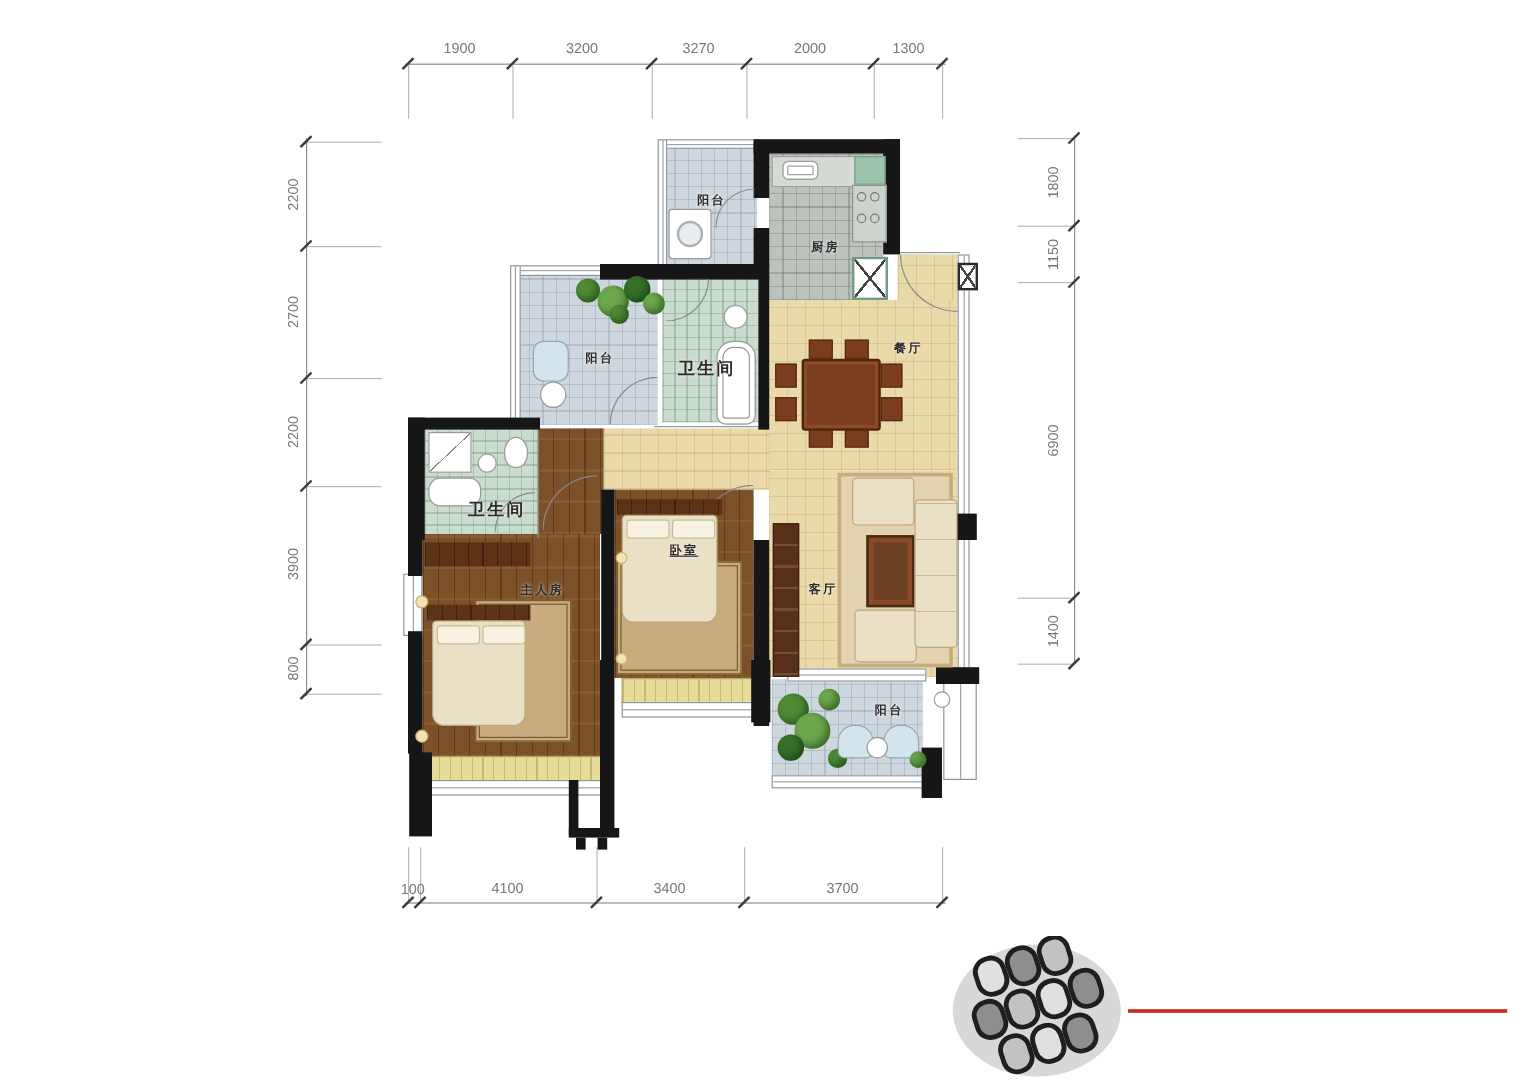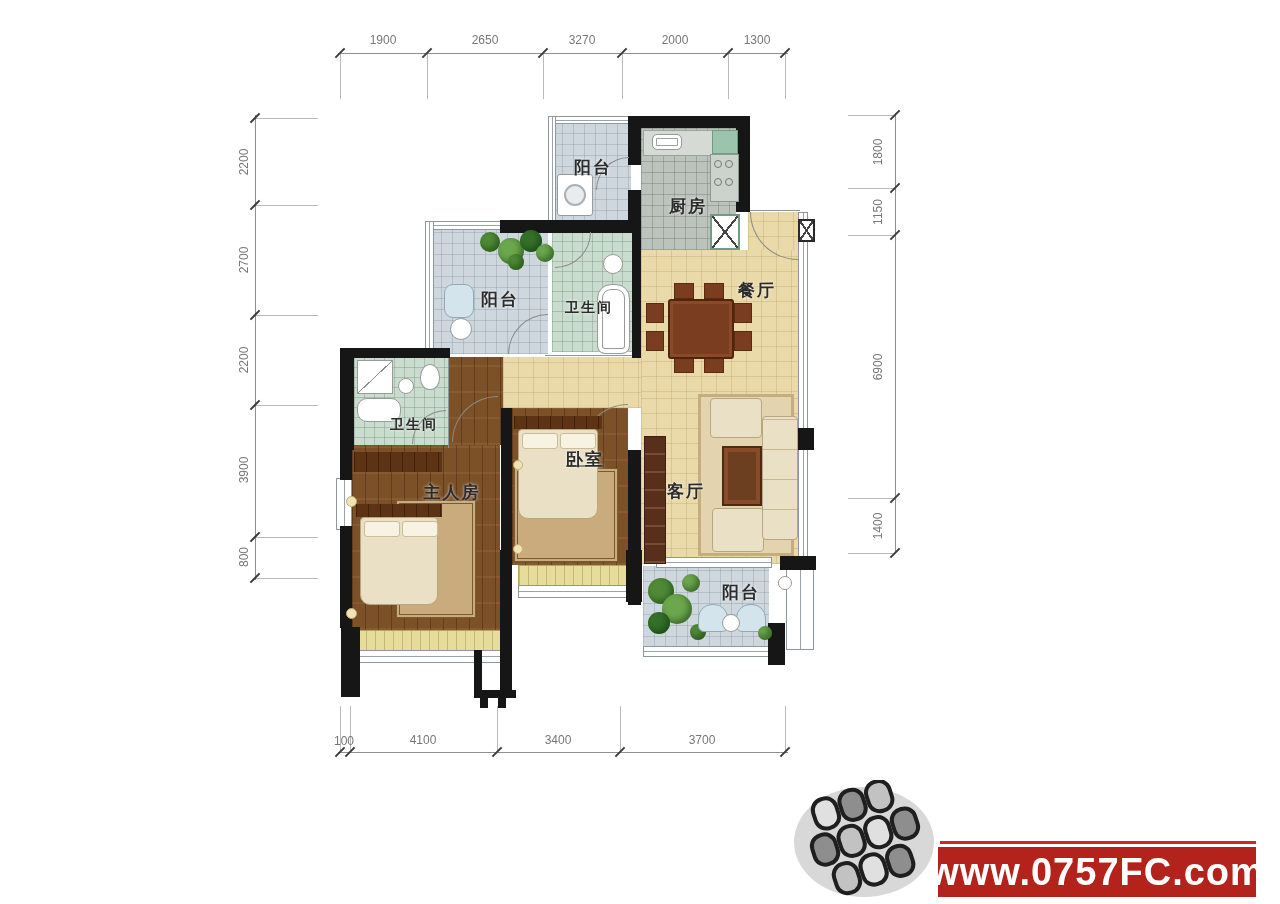--- a/index.html
+++ b/index.html
@@ -52,21 +52,21 @@
   .rug{background:#c9ab7e;border:4px double #7a5a30;box-sizing:border-box;}
   .plant{border-radius:50%;box-shadow:inset -3px -3px 6px rgba(0,40,0,.45);}
   .chairblue{background:#d3e4ec;border:1px solid #8fa9b5;border-radius:9px;box-sizing:border-box;}
   .circle{border-radius:50%;box-sizing:border-box;}
   .xbox{position:absolute;background:#fff;border:2px solid #2a2a2a;box-sizing:border-box;}
   .xbox::before,.xbox::after{content:"";position:absolute;inset:0;}
   .xbox::before{background:linear-gradient(to top right, transparent calc(50% - 1px), #444 calc(50% - 1px) calc(50% + 1px), transparent calc(50% + 1px));}
   .xbox::after{background:linear-gradient(to bottom right, transparent calc(50% - 1px), #444 calc(50% - 1px) calc(50% + 1px), transparent calc(50% + 1px));}
   .diag{background-image:linear-gradient(to bottom right, transparent 49%, #8a8a8a 49%, #8a8a8a 51%, transparent 51%);}
   
-  .label{font-size:17px;font-weight:600;color:#2b2b2b;letter-spacing:2px;white-space:nowrap;
+  .label{font-size:10px;font-weight:600;color:#2b2b2b;letter-spacing:2px;white-space:nowrap;
          transform:translate(-50%,-50%);text-shadow:0 0 3px rgba(255,255,255,.85);}
   .label-sm{font-size:14px;}
   .title{font-size:50px;font-weight:700;color:#0d0d0d;letter-spacing:1px;white-space:nowrap;}
   .logo-name{font-size:42px;font-weight:600;color:#4b4b4b;letter-spacing:1px;white-space:nowrap;}
   .logo-banner{display:flex;align-items:center;justify-content:center;}
   .logo-banner span{font-size:38px;font-weight:700;color:#ffffff;letter-spacing:1px;white-space:nowrap;}
 </style>
 </head>
 <body>
 
@@ -79,21 +79,21 @@
   <div class="abs vline ext" style="left:622px;top:53px;height:46px;"></div>
   <div class="abs vline ext" style="left:728px;top:53px;height:46px;"></div>
   <div class="abs vline ext" style="left:785px;top:53px;height:46px;"></div>
   <div class="abs tick" style="left:340px;top:53px;"></div>
   <div class="abs tick" style="left:427px;top:53px;"></div>
   <div class="abs tick" style="left:543px;top:53px;"></div>
   <div class="abs tick" style="left:622px;top:53px;"></div>
   <div class="abs tick" style="left:728px;top:53px;"></div>
   <div class="abs tick" style="left:785px;top:53px;"></div>
   <span class="abs dim" style="left:383px;top:40px;">1900</span>
-  <span class="abs dim" style="left:485px;top:40px;">2650</span>
+  <span class="abs dim" style="left:485px;top:40px;">3200</span>
   <span class="abs dim" style="left:582px;top:40px;">3270</span>
   <span class="abs dim" style="left:675px;top:40px;">2000</span>
   <span class="abs dim" style="left:757px;top:40px;">1300</span>
 
   <div class="abs hline" style="left:338px;top:752px;width:450px;"></div>
   <div class="abs vline ext" style="left:340px;top:706px;height:46px;"></div>
   <div class="abs vline ext" style="left:350px;top:706px;height:46px;"></div>
   <div class="abs vline ext" style="left:497px;top:706px;height:46px;"></div>
   <div class="abs vline ext" style="left:620px;top:706px;height:46px;"></div>
   <div class="abs vline ext" style="left:785px;top:706px;height:46px;"></div>
@@ -280,21 +280,21 @@
 
   <div class="xbox" style="left:798px;top:219px;width:17px;height:23px;"></div>
 
   <span class="abs label" style="left:593px;top:167px;">阳台</span>
   <span class="abs label" style="left:688px;top:206px;">厨房</span>
   <span class="abs label" style="left:757px;top:290px;">餐厅</span>
   <span class="abs label" style="left:500px;top:299px;">阳台</span>
   <span class="abs label label-sm" style="left:589px;top:308px;">卫生间</span>
   <span class="abs label label-sm" style="left:414px;top:425px;">卫生间</span>
   <span class="abs label" style="left:452px;top:492px;">主人房</span>
-  <span class="abs label" style="left:585px;top:459px;text-decoration:underline;">卧室</span>
+  <span class="abs label" style="left:570px;top:459px;text-decoration:underline;">卧室</span>
   <span class="abs label" style="left:686px;top:491px;">客厅</span>
   <span class="abs label" style="left:741px;top:592px;">阳台</span>
 
 
   <div class="abs" style="left:790px;top:778px;width:470px;height:124px;">
     <svg style="position:absolute;left:0;top:2px;" width="148" height="122" viewBox="0 0 148 122">
       <ellipse cx="74" cy="62" rx="70" ry="55" fill="#d8d8d8"></ellipse>
       <g transform="rotate(-18 74 60)" stroke="#1f1f1f" stroke-width="4">
         <rect x="34" y="8" width="24" height="30" rx="11" fill="#e0e0e0"></rect>
         <rect x="62" y="8" width="24" height="30" rx="11" fill="#8e8e8e"></rect>
@@ -302,18 +302,15 @@
         <rect x="22" y="42" width="24" height="30" rx="11" fill="#8e8e8e"></rect>
         <rect x="50" y="42" width="24" height="30" rx="11" fill="#c2c2c2"></rect>
         <rect x="78" y="42" width="24" height="30" rx="11" fill="#e0e0e0"></rect>
         <rect x="106" y="42" width="24" height="30" rx="11" fill="#8e8e8e"></rect>
         <rect x="34" y="76" width="24" height="30" rx="11" fill="#c2c2c2"></rect>
         <rect x="62" y="76" width="24" height="30" rx="11" fill="#e0e0e0"></rect>
         <rect x="90" y="76" width="24" height="30" rx="11" fill="#8e8e8e"></rect>
       </g>
     </svg>
     <div class="abs" style="left:150px;top:63px;width:316px;height:3px;background:#cc2a1e;"></div>
-    <div class="abs logo-banner" style="left:148px;top:69px;width:318px;height:50px;background:#b3231b;">
-      <span>www.0757FC.com</span>
-    </div>
   </div>
 
 </div>
 
 </body></html>

